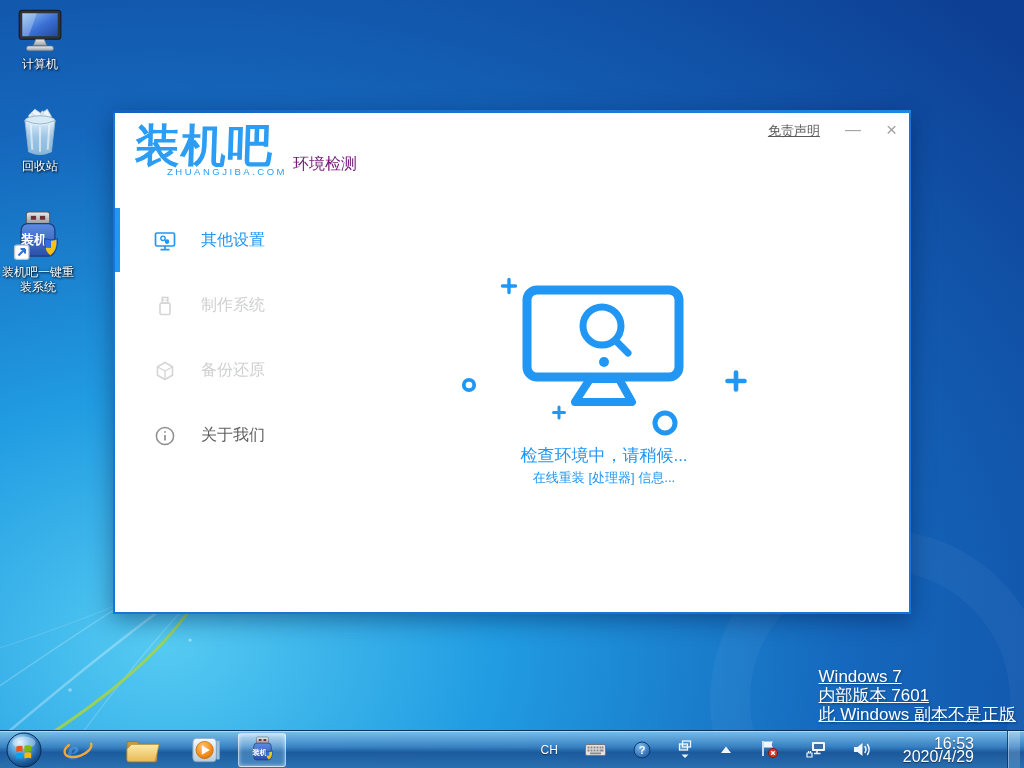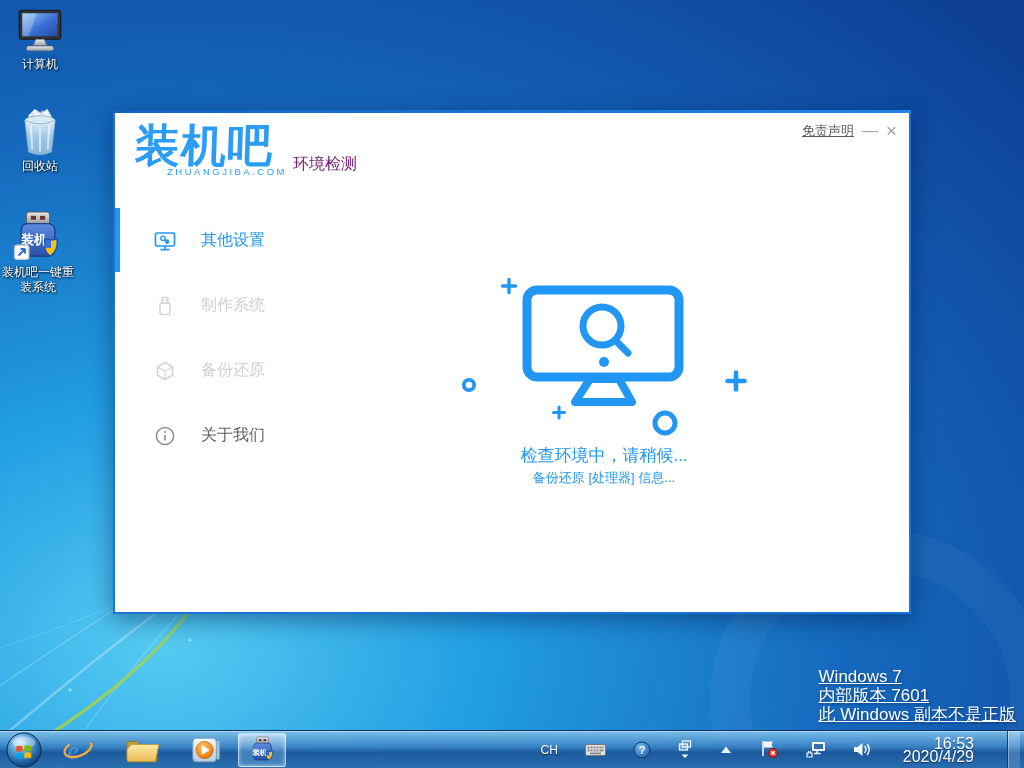--- a/index.html
+++ b/index.html
@@ -28,21 +28,21 @@
   .app-window .topline { position:absolute; left:-2px; top:-2px; width:798px; height:3px;
     background:linear-gradient(90deg,#1462c0,#1e86e6); }
 
   .app-header { position:relative; height:86px; }
   .logo-block { position:absolute; left:20px; top:8px; width:152px; cursor:default; }
   .logo-title { font-size:45px; line-height:52px; font-weight:bold; color:#2b9df4;
     letter-spacing:1px; transform:skewX(-2deg); white-space:nowrap; }
   .logo-sub { font-size:9.5px; letter-spacing:2.5px; color:#2b9df4; text-align:right; margin-top:-6px; }
   .page-title { position:absolute; left:178px; top:42px; font-size:16px; color:#701a75; }
 
-  .win-controls { position:absolute; top:10px; right:12px; display:flex; align-items:center; gap:8px; }
+  .win-controls { position:absolute; top:10px; right:12px; display:flex; gap:25px; }
   .disclaimer { font-size:13px; color:#595959; text-decoration:underline; cursor:pointer; }
   .btn-min { font-size:16px; color:#a3a3a3; cursor:pointer; line-height:16px; }
   .btn-close { font-size:19px; color:#a3a3a3; cursor:pointer; line-height:16px; }
 
   
   .sidebar { position:absolute; left:0; top:86px; width:180px; }
   .active-bar { position:absolute; left:0; top:96px; width:5px; height:64px; background:#2196f3; }
   .nav-item { height:65px; display:flex; align-items:center; padding-left:39px; cursor:pointer;
     font-size:16px; }
   .nav-item .nico { width:22px; height:22px; margin-right:25px; flex:none; }
@@ -246,21 +246,21 @@
       <circle cx="150" cy="90" r="5" fill="#2196f3" stroke="none"></circle>
       <path d="M136,107 h29 l13,23 h-57 z" stroke-width="8" stroke-linejoin="round" fill="#ffffff"></path>
       <path d="M55,7.5 v13 M48.5,14 h13" stroke-width="3.4" stroke-linecap="round"></path>
       <path d="M105,135 v11 M99.5,140.5 h11" stroke-width="3" stroke-linecap="round"></path>
       <path d="M282,100.5 v17 M273.5,109 h17" stroke-width="4.6" stroke-linecap="round"></path>
       <circle cx="15" cy="113" r="5.2" stroke-width="3.8"></circle>
       <circle cx="211" cy="151" r="10" stroke-width="5"></circle>
     </g>
   </svg>
   <div class="status-line">检查环境中，请稍候...</div>
-  <div class="substatus-line">备份还原 [处理器] 信息...</div>
+  <div class="substatus-line">在线重装 [处理器] 信息...</div>
 </div>
 
 <div class="taskbar">
   <div class="tb-left">
     <svg class="start-orb" viewBox="0 0 36 36">
       <defs>
         <radialGradient id="orbg" cx="38%" cy="28%" r="85%">
           <stop offset="0%" stop-color="#d8edfb"></stop>
             <stop offset="35%" stop-color="#5ba6dd"></stop>
           <stop offset="70%" stop-color="#1d5c9e"></stop>

